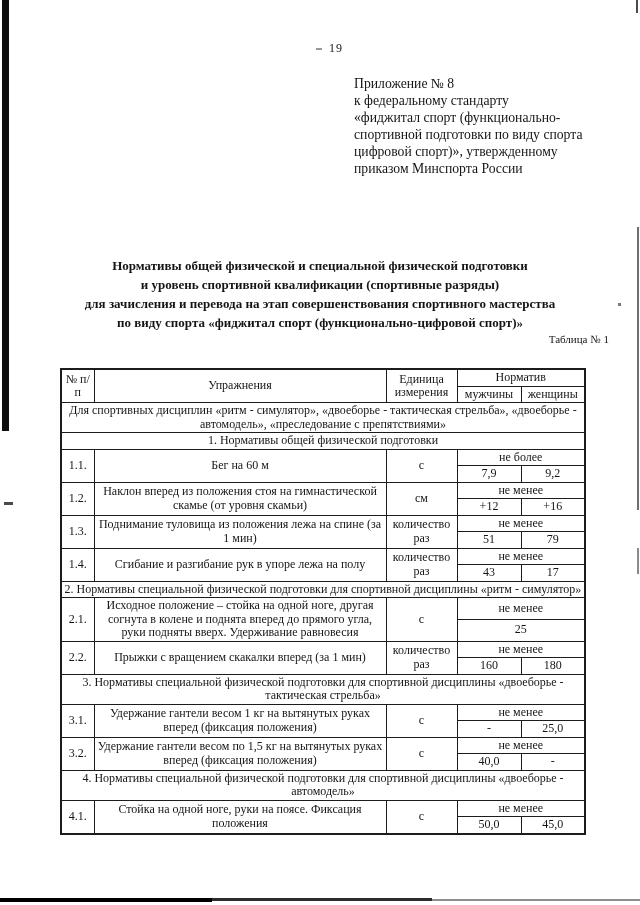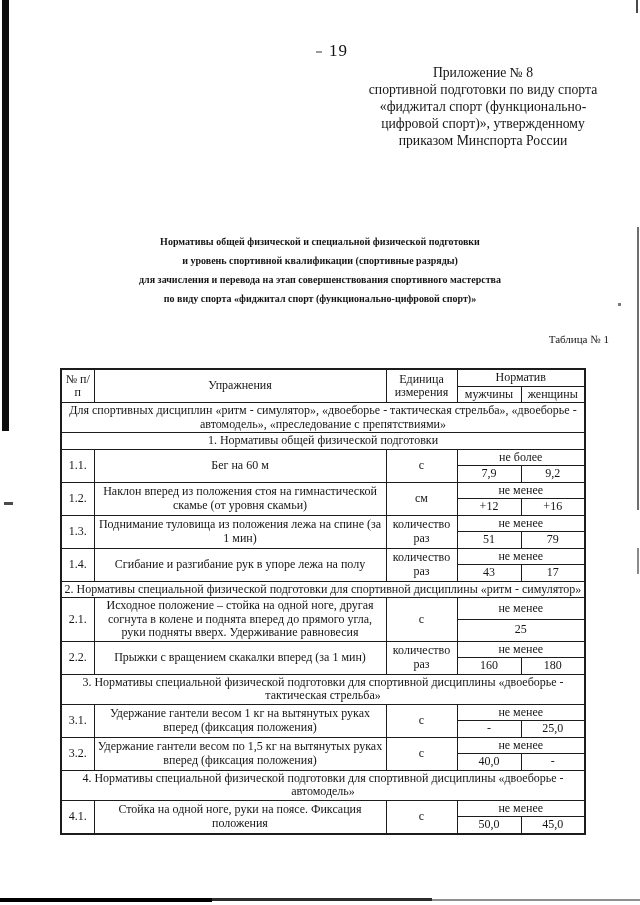--- a/index.html
+++ b/index.html
@@ -13,30 +13,30 @@
   .bar-left{left:2px;top:0;width:7px;height:431px;background:#0e0e0e;}
   .dash-left{left:4px;top:502px;width:9px;height:3px;background:#4a4a4a;}
   .bl1{left:0;top:898px;width:212px;height:4px;background:#000;}
   .bl2{left:212px;top:898px;width:220px;height:3px;background:#2c2c2c;}
   .bl3{left:432px;top:899px;width:208px;height:2px;background:#8f8f8f;}
   .rm1{left:636px;top:0;width:2px;height:13px;background:#4a4a4a;}
   .rm2{left:637px;top:227px;width:2px;height:283px;background:#6e6e6e;}
   .rm3{left:637px;top:548px;width:2px;height:26px;background:#8a8a8a;}
   .dot1{left:618px;top:303px;width:3px;height:3px;background:#7a7a7a;}
   
-  .pagenum{position:absolute;top:41px;left:316px;font-size:17px;letter-spacing:1px;}
+  .pagenum{position:absolute;top:41px;left:316px;font-size:12px;letter-spacing:1px;}
   .pagenum .pre-dash{display:inline-block;width:6px;height:2px;background:#9a9a9a;vertical-align:middle;margin-right:7px;}
   
-  .appendix{position:absolute;top:64px;left:354px;width:258px;text-align:center;
+  .appendix{position:absolute;top:75px;left:354px;width:258px;
     font-size:13.7px;line-height:17px;}
   .appendix .hw{font-style:italic;font-weight:bold;border-bottom:1.3px solid #151515;
     padding:0 4px;font-size:14px;}
   
-  .doc-title{position:absolute;top:232px;left:40px;width:560px;text-align:center;
-    font-weight:bold;font-size:10px;line-height:19px;}
+  .doc-title{position:absolute;top:256px;left:40px;width:560px;text-align:center;
+    font-weight:bold;font-size:13px;line-height:19px;}
   
   .table-caption{position:absolute;top:333px;right:31px;font-size:11px;}
   
   table.norm{position:absolute;top:368px;left:60px;width:524px;
     border-collapse:collapse;table-layout:fixed;
     font-size:12px;line-height:13.5px;text-align:center;
     border:2px solid #1c1c1c;}
   table.norm th,table.norm td{
     border:1px solid #1c1c1c;padding:1px 2px;font-weight:normal;vertical-align:middle;
   }
@@ -57,22 +57,23 @@
   <div class="scan rm2"></div>
   <div class="scan rm3"></div>
   <div class="scan dot1"></div>
 
   <div class="pagenum">
     <span class="pre-dash"></span><span>19</span>
   </div>
 
   <div class="appendix">
     <div>Приложение № 8</div>
+    <div>к федеральному стандарту</div>
+    <div>«фиджитал спорт (функционально-</div>
     <div>спортивной подготовки по виду спорта</div>
-    <div>«фиджитал спорт (функционально-</div>
     <div>цифровой спорт)», утвержденному</div>
     <div>приказом Минспорта России</div>
   </div>
 
   <div class="doc-title">
     <div>Нормативы общей физической и специальной физической подготовки</div>
     <div>и уровень спортивной квалификации (спортивные разряды)</div>
     <div>для зачисления и перевода на этап совершенствования спортивного мастерства</div>
     <div>по виду спорта «фиджитал спорт (функционально-цифровой спорт)»</div>
   </div>

